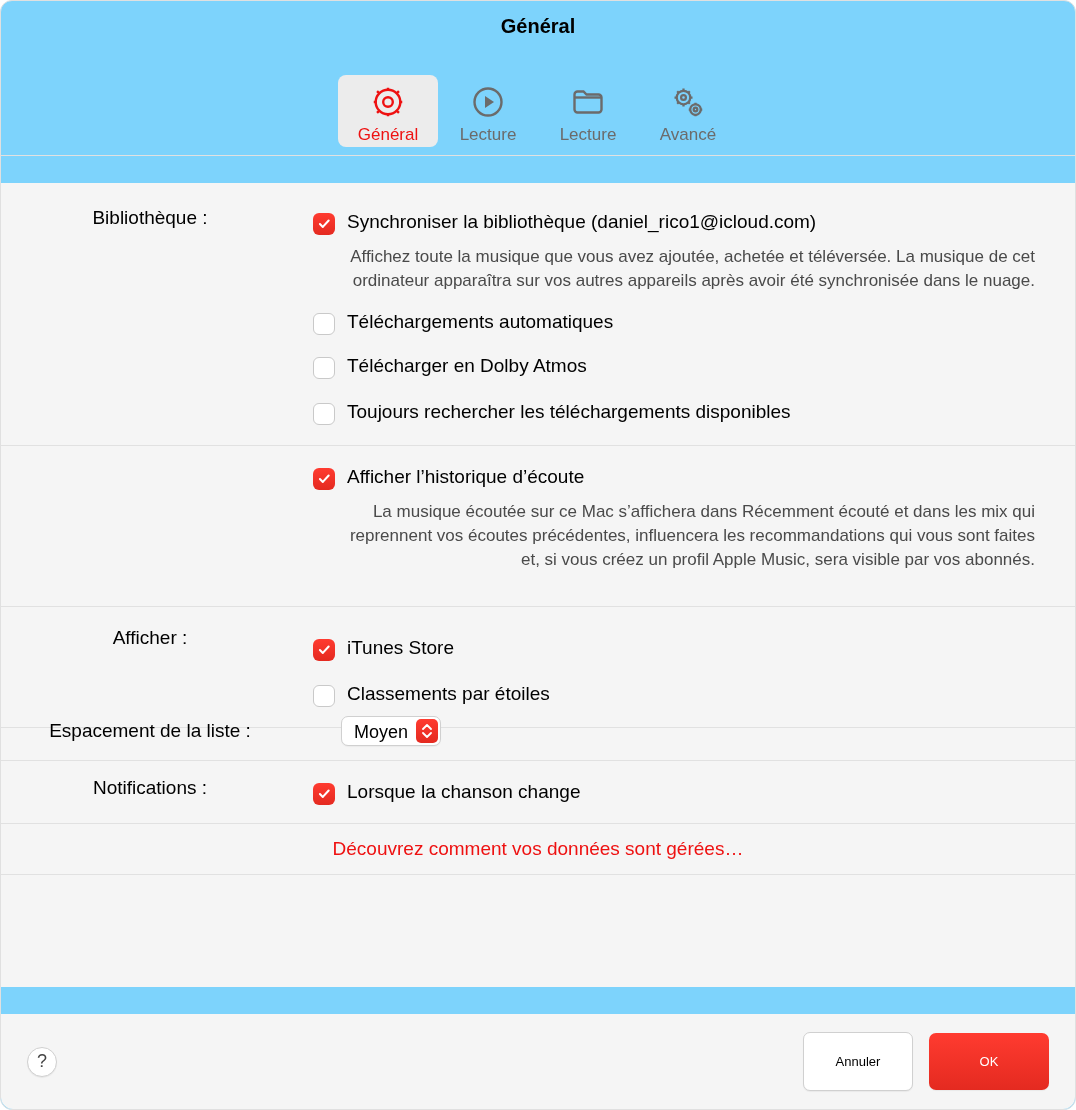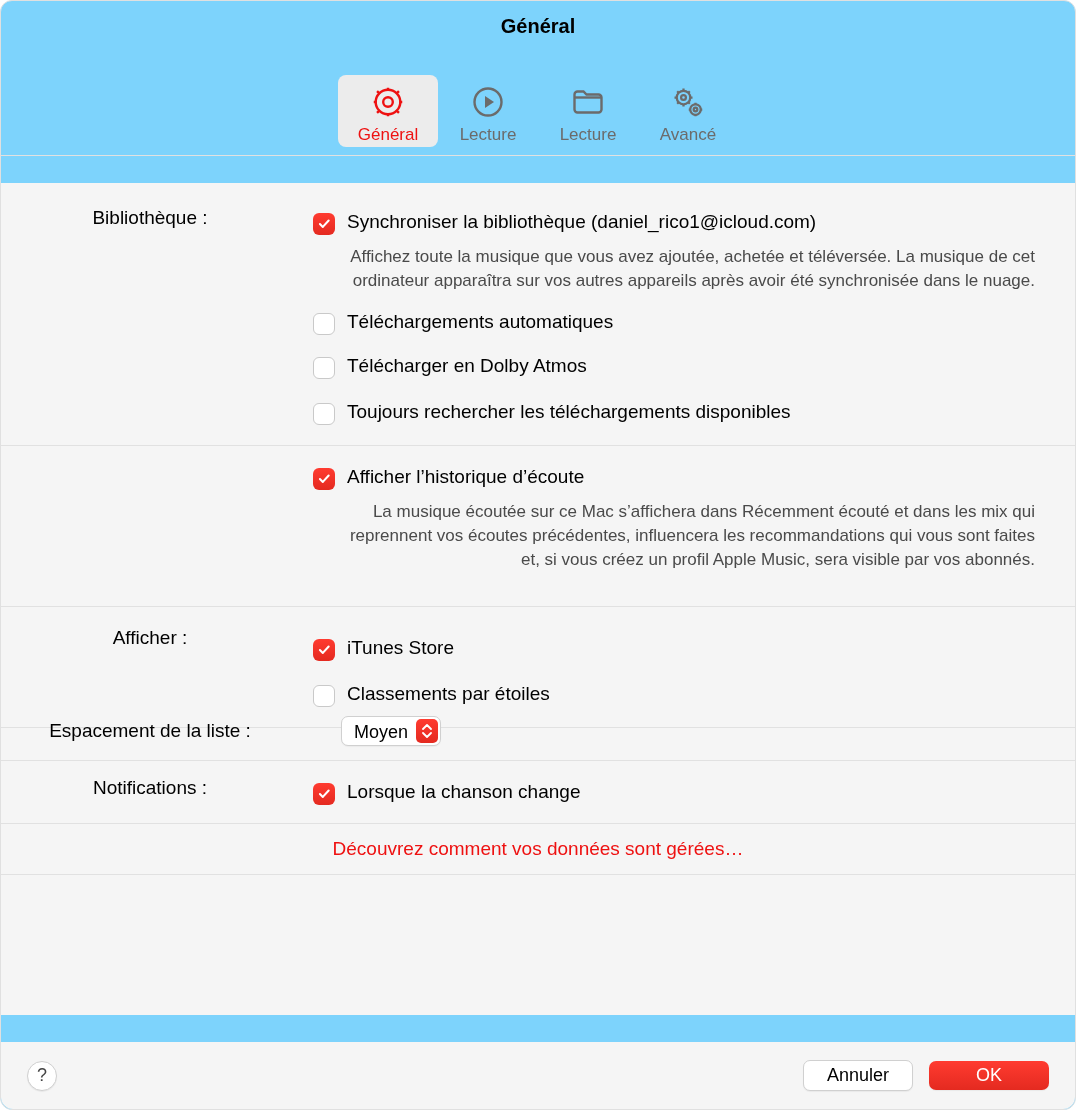--- a/index.html
+++ b/index.html
@@ -173,23 +173,23 @@
     box-shadow: 0 1px 1px rgba(0,0,0,0.06);
     display: flex;
     align-items: center;
     justify-content: center;
     font-size: 18px;
     color: #444;
   }
   .spacer { flex: 1; }
   .btn {
     min-width: 110px;
-    padding: 4px 22px;
+    padding: 21px 22px;
     border-radius: 7px;
-    font-size: 18px;
+    font-size: 13px;
     text-align: center;
     margin-left: 16px;
     border: 1px solid #d0d0d0;
     background: #fff;
     box-shadow: 0 1px 1px rgba(0,0,0,0.05);
   }
   .btn.primary {
     background: linear-gradient(#ff3b30, #e42a20);
     color: #fff;
     border: none;

